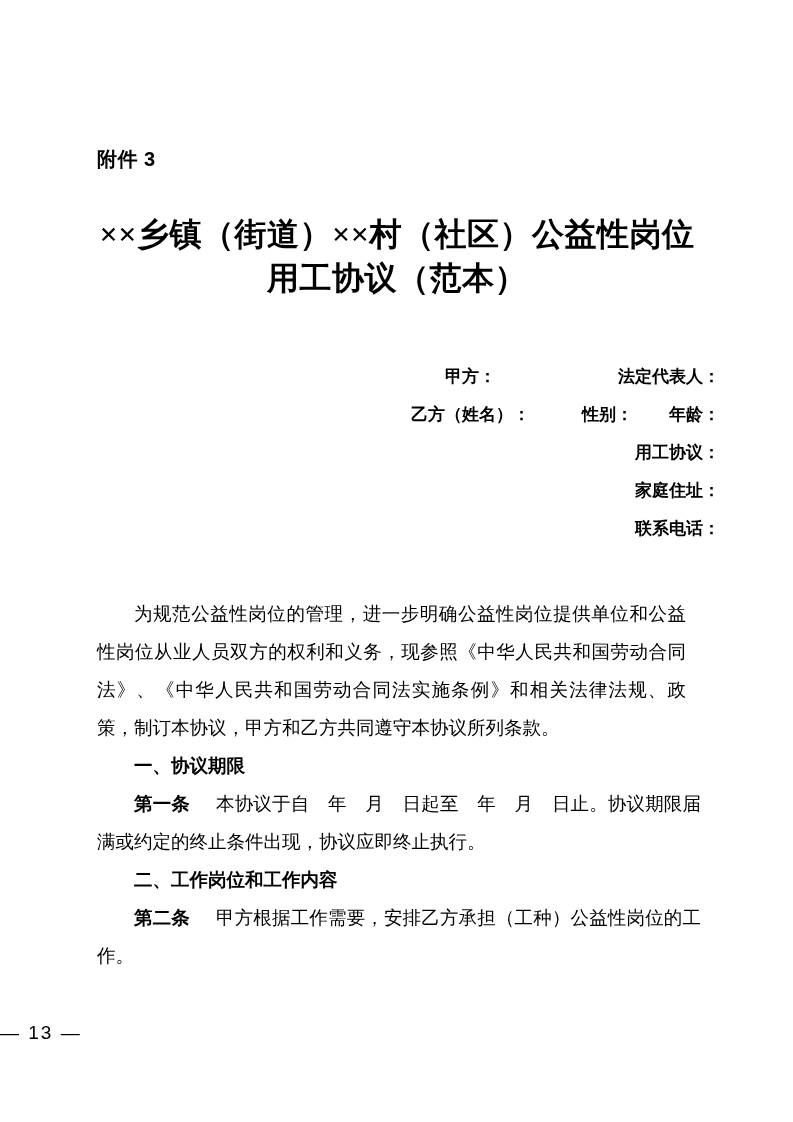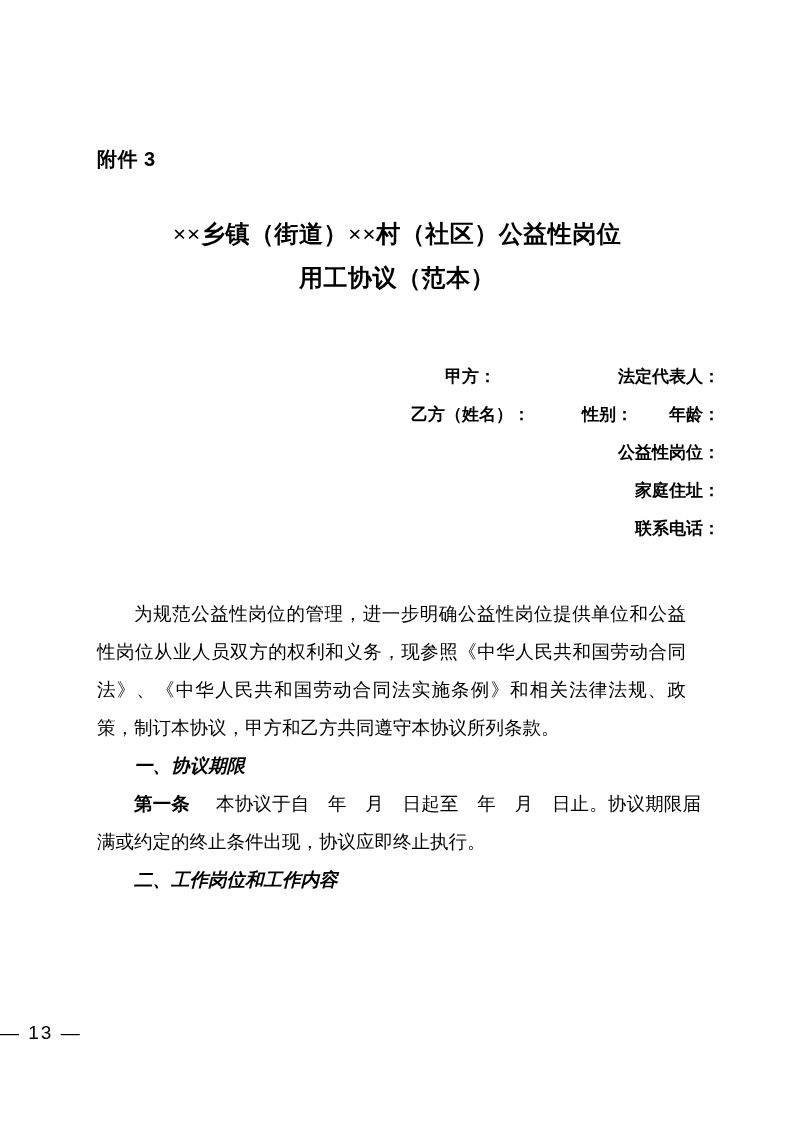--- a/index.html
+++ b/index.html
@@ -33,21 +33,21 @@
     letter-spacing: 0.5px;
   }
   .doc-title {
     position: absolute;
     left: 97px;
     top: 212px;
     width: 600px;
     text-align: center;
     font-family: "Liberation Serif", "DejaVu Serif", serif;
     font-weight: bold;
-    font-size: 24px;
+    font-size: 32px;
     line-height: 44px;
     letter-spacing: 0.5px;
   }
   .doc-title .line2 {
     display: block;
     text-align: center;
   }
   .party-block {
     position: absolute;
     left: 100px;
@@ -82,21 +82,20 @@
     text-justify: inter-ideograph;
   }
   .para {
     margin: 0 15px 0 0;
     text-indent: 2em;
   }
   .heading {
     margin: 0;
     text-indent: 2em;
     font-weight: bold;
-    font-style: italic;
   }
   .clause {
     margin: 0;
     text-indent: 2em;
   }
   .clause b {
     font-weight: bold;
   }
   .sp-1 { display: inline-block; width: 1.4em; }
   .page-number {
@@ -123,34 +122,35 @@
   </div>
 
   <div class="party-block">
     <div class="party-row">
       <span class="seg">甲方：</span><span class="seg gap-a"></span><span class="seg">法定代表人：</span>
     </div>
     <div class="party-row">
       <span class="seg">乙方（姓名）：</span><span class="seg gap-b"></span><span class="seg">性别：</span><span class="seg gap-c"></span><span class="seg">年龄：</span>
     </div>
     <div class="party-row">
-      <span class="seg">公益性岗位：</span>
+      <span class="seg">用工协议：</span>
     </div>
     <div class="party-row">
       <span class="seg">家庭住址：</span>
     </div>
     <div class="party-row">
       <span class="seg">联系电话：</span>
     </div>
   </div>
 
   <div class="body-text">
     <p class="para">为规范公益性岗位的管理，进一步明确公益性岗位提供单位和公益性岗位从业人员双方的权利和义务，现参照《中华人民共和国劳动合同法》、《中华人民共和国劳动合同法实施条例》和相关法律法规、政策，制订本协议，甲方和乙方共同遵守本协议所列条款。</p>
 
     <p class="heading">一、协议期限</p>
     <p class="clause"><b>第一条</b><span class="sp-1"></span><span>本协议于自　年　月　日起至　年　月　日止。协议期限届满或约定的终止条件出现，协议应即终止执行。</span></p>
 
     <p class="heading">二、工作岗位和工作内容</p>
+    <p class="clause"><b>第二条</b><span class="sp-1"></span><span>甲方根据工作需要，安排乙方承担（工种）公益性岗位的工作。</span></p>
   </div>
 
   <div class="page-number">— 13 —</div>
 
 </div>
 
 </body></html>

